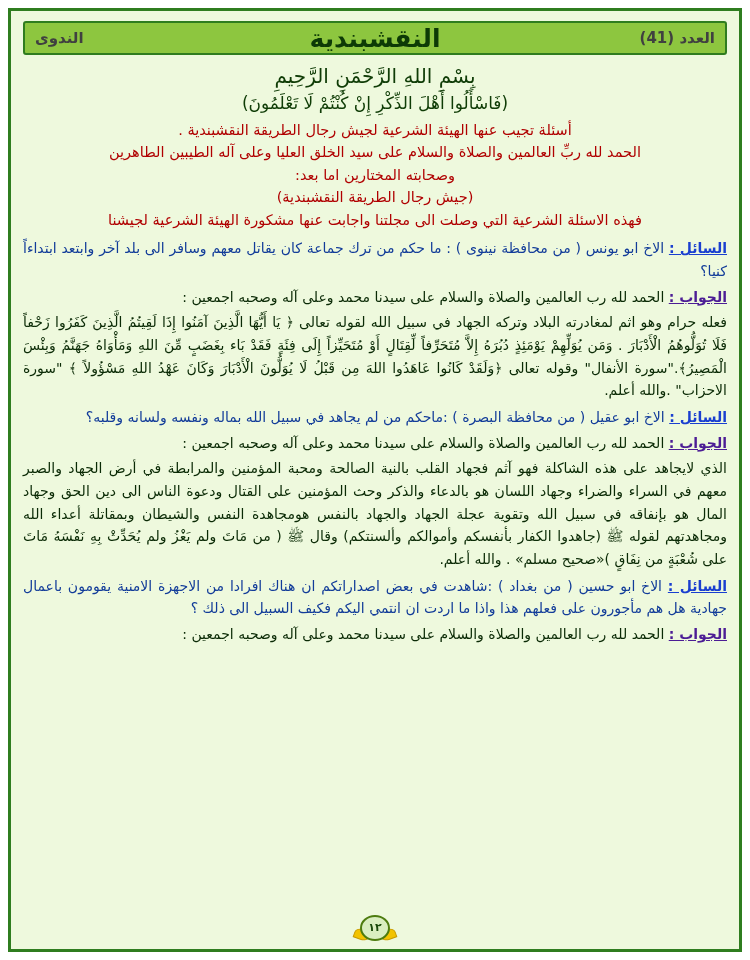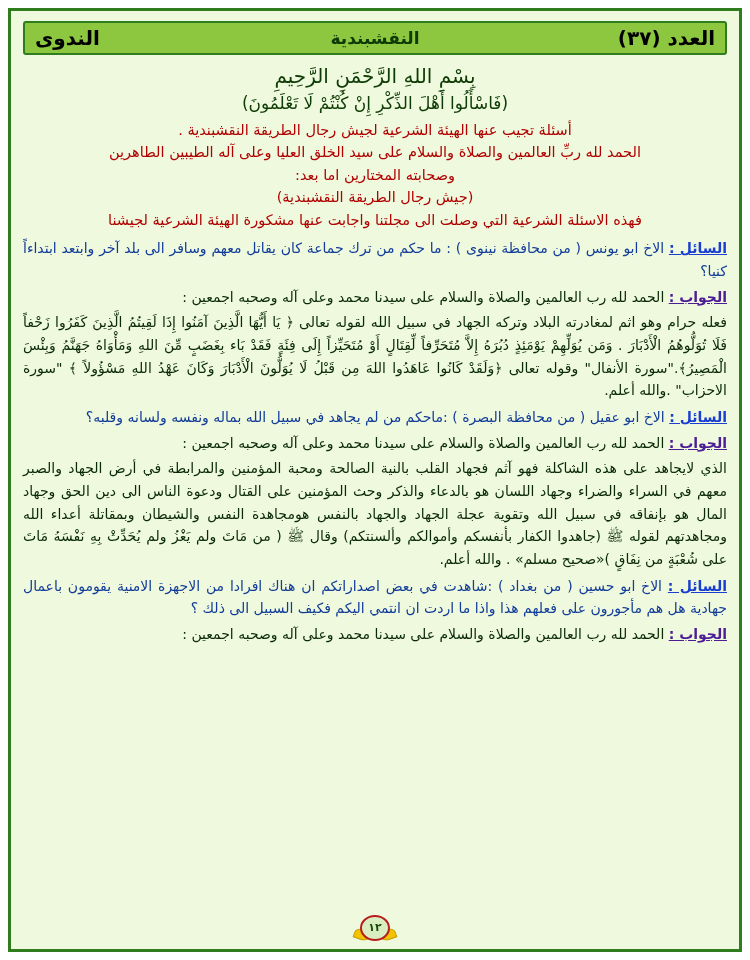--- a/index.html
+++ b/index.html
@@ -37,30 +37,30 @@
     border: 2px solid #2f7d1f;
     border-radius: 3px;
     display: flex;
     align-items: center;
     justify-content: space-between;
     padding: 0 10px;
     box-sizing: border-box;
     margin-bottom: 6px;
   }
   .banner .side {
-    font-size: 20px;
-    font-weight: bold;
-    color: #000000;
+    font-size: 15px;
+    font-weight: bold;
+    color: #404040;
     white-space: nowrap;
   }
   .banner .title {
     position: absolute;
     left: 0; right: 0;
     text-align: center;
-    font-size: 17px;
+    font-size: 25px;
     font-weight: bold;
     color: #0d3a06;
     letter-spacing: 0px;
     pointer-events: none;
   }
   
   .basmala-wrap {
     text-align: center;
     margin: 6px 0 2px 0;
   }
@@ -129,21 +129,21 @@
     width: 34px;
     height: 26px;
   }
   .badge-circle {
     position: absolute;
     left: 50%;
     top: 0;
     transform: translateX(-50%);
     width: 26px;
     height: 22px;
-    border: 2px solid #b91c1c;
+    border: 2px solid #4d7c0f;
     border-radius: 50%;
     background: #d9eec0;
     color: #1a4a0a;
     font-size: 11px;
     font-weight: bold;
     line-height: 22px;
     text-align: center;
     z-index: 2;
   }
   .leaf {
@@ -159,21 +159,21 @@
   .leaf.l { left: -4px; transform: rotate(20deg); }
   .leaf.r { right: -4px; transform: rotate(-20deg) scaleX(-1); }
 </style>
 </head>
 <body>
 
 <div class="page">
   <div class="inner-frame">
 
     <div class="banner">
-      <span class="side">العدد (٣٧)</span>
+      <span class="side">العدد (41)</span>
       <span class="title">النقشبندية</span>
       <span class="side">الندوى</span>
     </div>
 
     <div class="basmala-wrap">
       <div class="basmala">بِسْمِ اللهِ الرَّحْمَنِ الرَّحِيمِ</div>
       <div class="aya">(فَاسْأَلُوا أَهْلَ الذِّكْرِ إِنْ كُنْتُمْ لَا تَعْلَمُونَ)</div>
     </div>
 
     <div class="intro">

